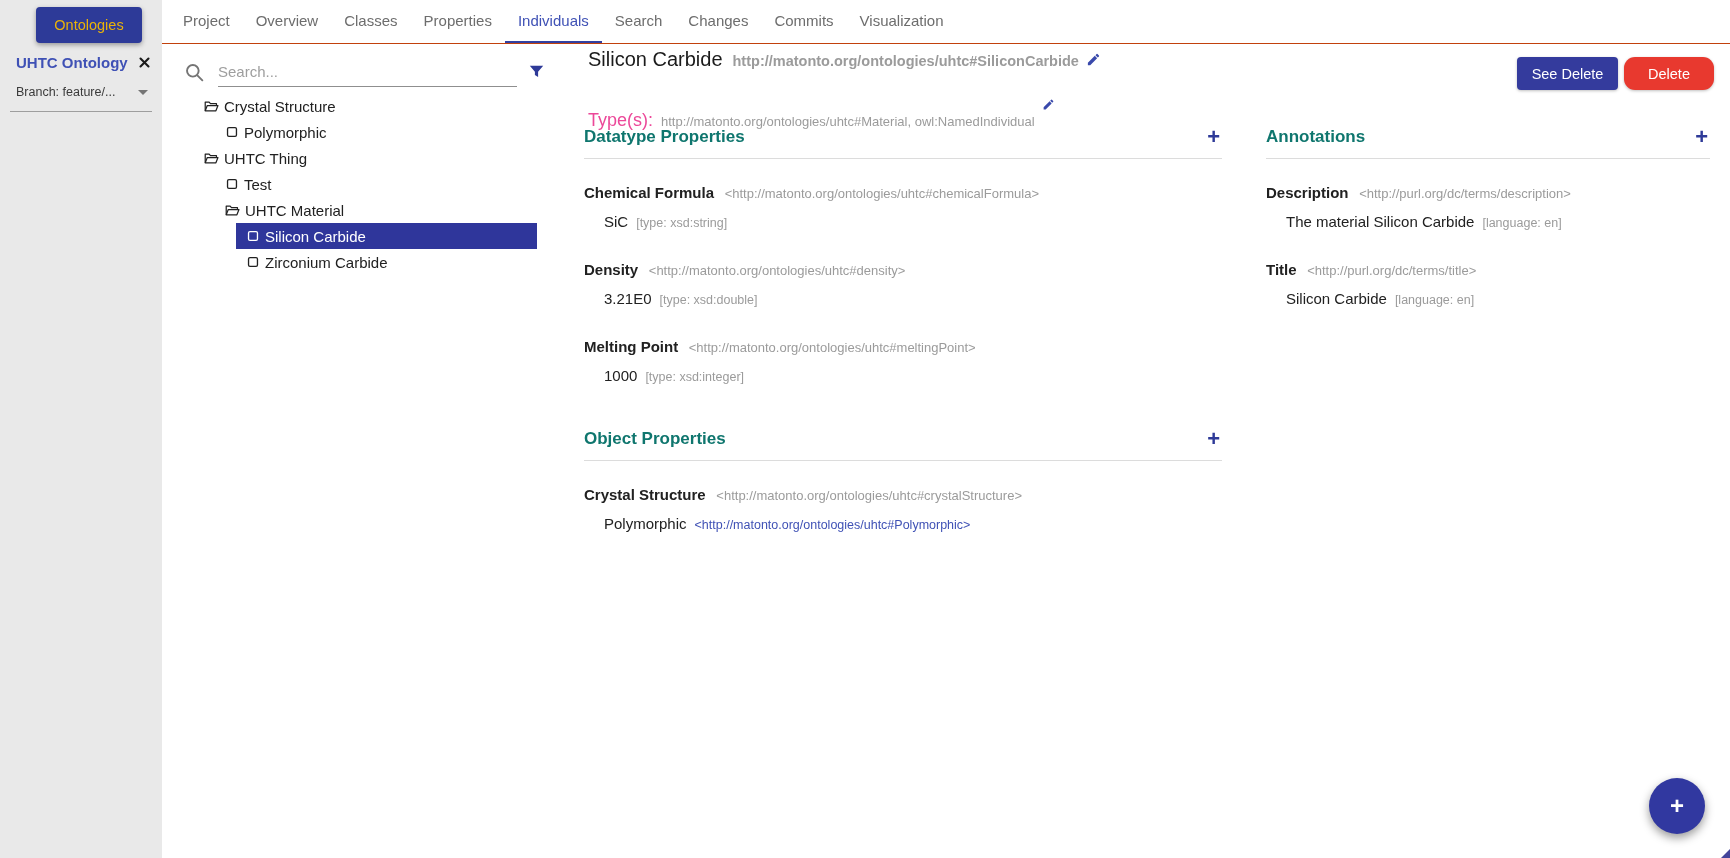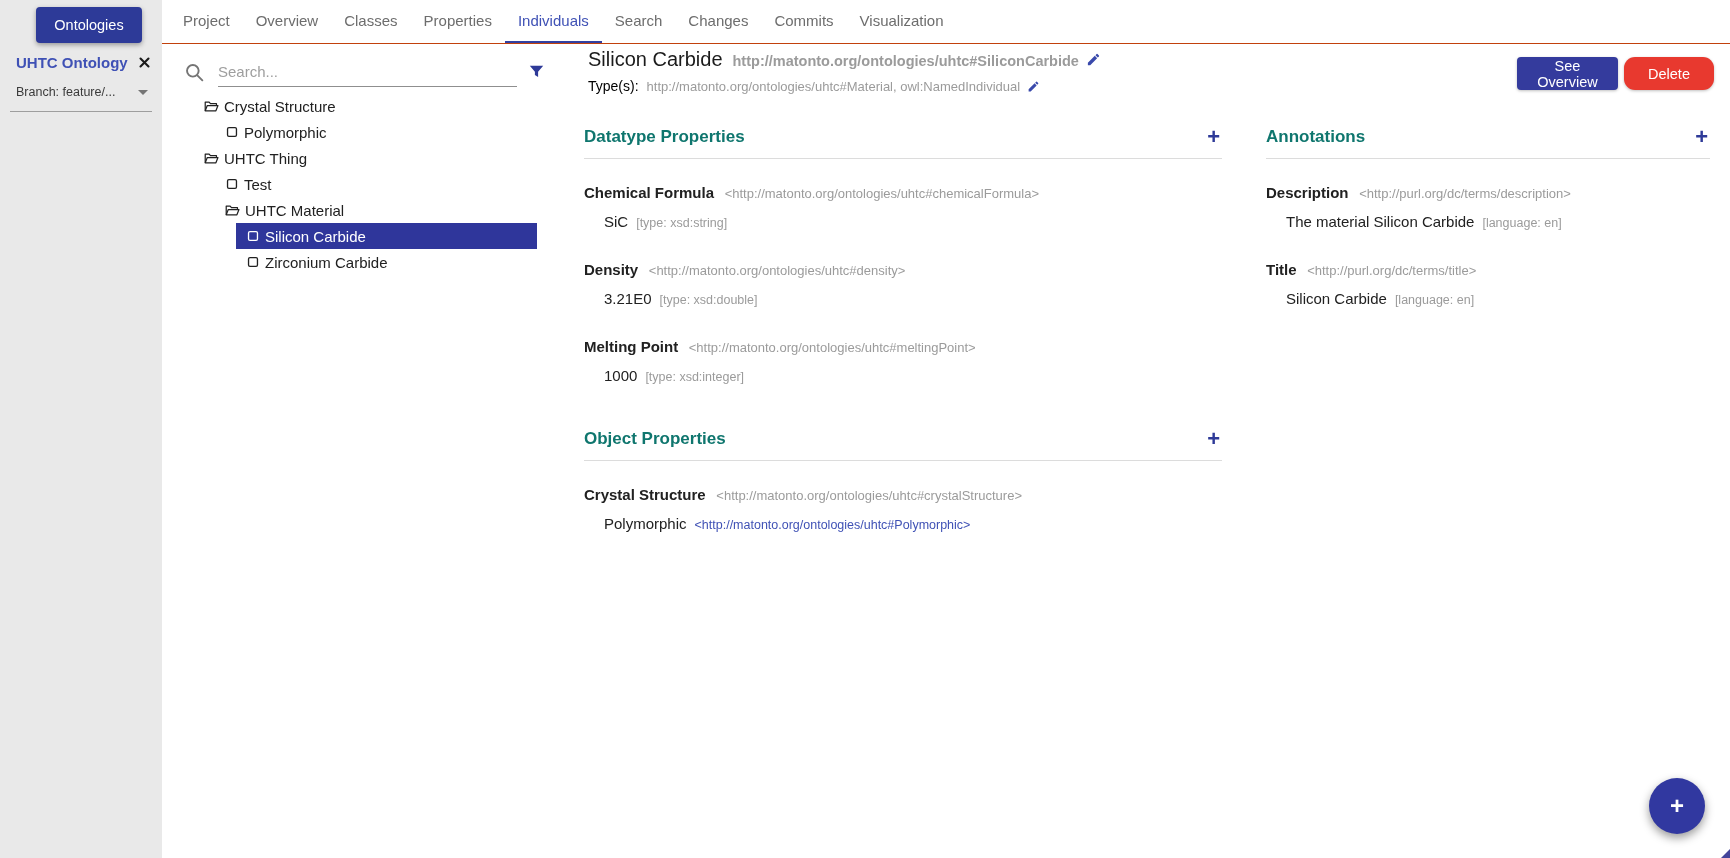--- a/index.html
+++ b/index.html
@@ -4,21 +4,21 @@
 <style>
   html,body{margin:0;padding:0;}
   body{
     width:1730px;height:858px;position:relative;overflow:hidden;background:#fff;
     font-family:"Liberation Sans","DejaVu Sans",sans-serif;color:#212121;
   }
   
   .sidebar{position:absolute;left:0;top:0;width:162px;height:858px;background:#e9e9e9;}
   .ontologies-btn{
     position:absolute;left:36px;top:7px;width:106px;height:36px;
-    background:#2d3a98;color:#ffffff;font-size:14.5px;font-family:inherit;
+    background:#2d3a98;color:#eab308;font-size:14.5px;font-family:inherit;
     border:none;border-radius:4px;box-shadow:0 2px 5px rgba(0,0,0,.35);cursor:pointer;
   }
   .ont-name-row{position:absolute;top:54px;left:16px;width:136px;display:flex;justify-content:space-between;align-items:center;}
   .ont-name{color:#3f51b5;font-weight:700;font-size:15px;}
   .close-x{cursor:pointer;display:inline-flex;margin-right:2px;}
   .branch-row{position:absolute;top:85px;left:16px;width:132px;display:flex;justify-content:space-between;align-items:center;cursor:pointer;}
   .branch-label{font-size:12.5px;color:#3a3a3a;}
   .caret{width:0;height:0;border-left:5px solid transparent;border-right:5px solid transparent;border-top:5px solid #757575;}
   .sidebar-divider{position:absolute;top:111px;left:10px;width:142px;border-top:1px solid #9e9e9e;}
   
@@ -41,21 +41,21 @@
   .tree-row.lvl1{padding-left:63px;}
   .tree-row.lvl2{padding-left:84px;}
   .tree-row.sel{margin-left:74px;width:301px;padding-left:10px;background:#2f369b;color:#fff;}
   
   .page-header{position:absolute;left:588px;top:48px;}
   .title-row{display:flex;align-items:baseline;}
   .page-title{font-size:20px;font-weight:500;color:#1b1b1b;margin:0;}
   .iri-bold{font-size:14.5px;font-weight:700;color:#9b9b9b;margin-left:10px;}
   .pencil{margin-left:7px;cursor:pointer;display:inline-flex;align-self:center;}
   .types-row{display:flex;align-items:baseline;margin-top:7px;}
-  .types-label{font-size:14px;color:#000000;}
+  .types-label{font-size:18px;color:#ec4899;margin-top:32px;}
   .types-value{font-size:13px;color:#9b9b9b;margin-left:8px;}
   .header-buttons{position:absolute;top:57px;left:1517px;display:flex;gap:6px;}
   .btn{height:33px;border:none;border-radius:4px;color:#fff;font-size:14.5px;font-family:inherit;
     cursor:pointer;box-shadow:0 1px 3px rgba(0,0,0,.25);}
   .btn-history{width:101px;background:#343b9d;}
   .btn-delete{width:90px;background:#e8392f;border-radius:11px;}
   
   .main-col{position:absolute;left:584px;top:126px;width:638px;}
   .anno-col{position:absolute;left:1266px;top:126px;width:444px;}
   .sec + .sec{margin-top:42px;}
@@ -209,21 +209,21 @@
     <span class="types-value">http://matonto.org/ontologies/uhtc#Material, owl:NamedIndividual</span>
     <span class="pencil">
       <svg width="13" height="13" viewBox="0 0 24 24">
           <path fill="#3949ab" d="M3 17.25V21h3.75L17.81 9.94l-3.75-3.75L3 17.25zM20.71 7.04c.39-.39.39-1.02 0-1.41l-2.34-2.34a.996.996 0 0 0-1.41 0l-1.83 1.83 3.75 3.75 1.83-1.83z"></path>
         </svg>
     </span>
   </div>
 </div>
 
 <div class="header-buttons">
-  <button class="btn btn-history">See Overview</button>
+  <button class="btn btn-history">See Delete</button>
   <button class="btn btn-delete">Delete</button>
 </div>
 
 <div class="main-col">
   <section class="sec">
     <div class="sec-head">
       <h2 class="sec-title">Datatype Properties</h2>
       <span class="plus">+</span>
     </div>
     <div class="sec-divider"></div>

